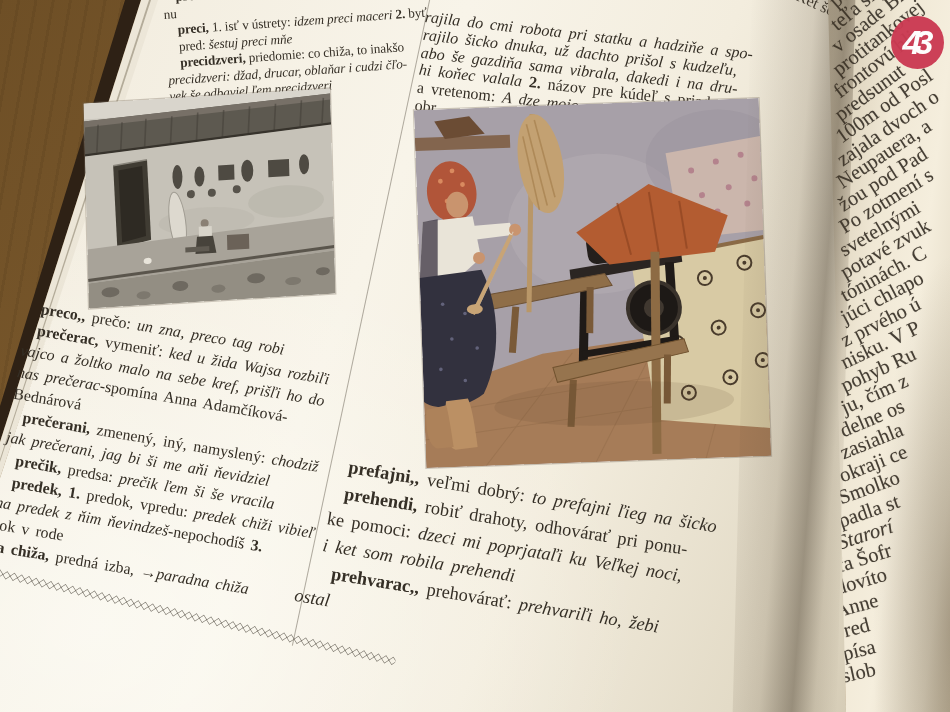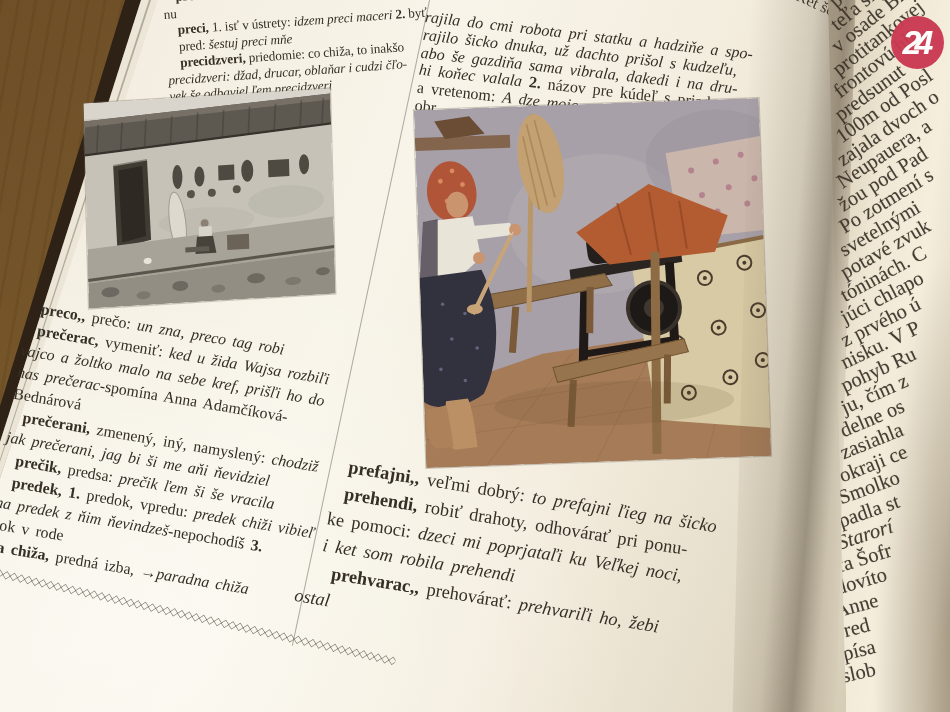--- a/index.html
+++ b/index.html
@@ -353,15 +353,15 @@
         <div class="rp-line line" style="left: 18.0674px; top: 577px; transform: rotate(-16.3deg);"><span class="seg-t">dovíto</span></div>
         <div class="rp-line line" style="left: 17.0902px; top: 599.5px; transform: rotate(-15.35deg);"><span class="seg-t">Anne</span></div>
         <div class="rp-line line" style="left: 16.0791px; top: 622px; transform: rotate(-14.4deg);"><span class="seg-t">pred</span></div>
         <div class="rp-line line" style="left: 15.0453px; top: 644.5px; transform: rotate(-13.45deg);"><span class="seg-t">opísa</span></div>
         <div class="rp-line line" style="left: 14px; top: 667px; transform: rotate(-12.5deg);"><span class="seg-t">oslob</span></div>
       </div>
     <div class="right-page-shade"></div>
   </div>
 
   <div class="logo" style="background: rgb(203, 58, 82); color: rgb(255, 255, 255);">
-    <span>24</span>
+    <span>43</span>
   </div>
 </div>
 
 </body></html>

